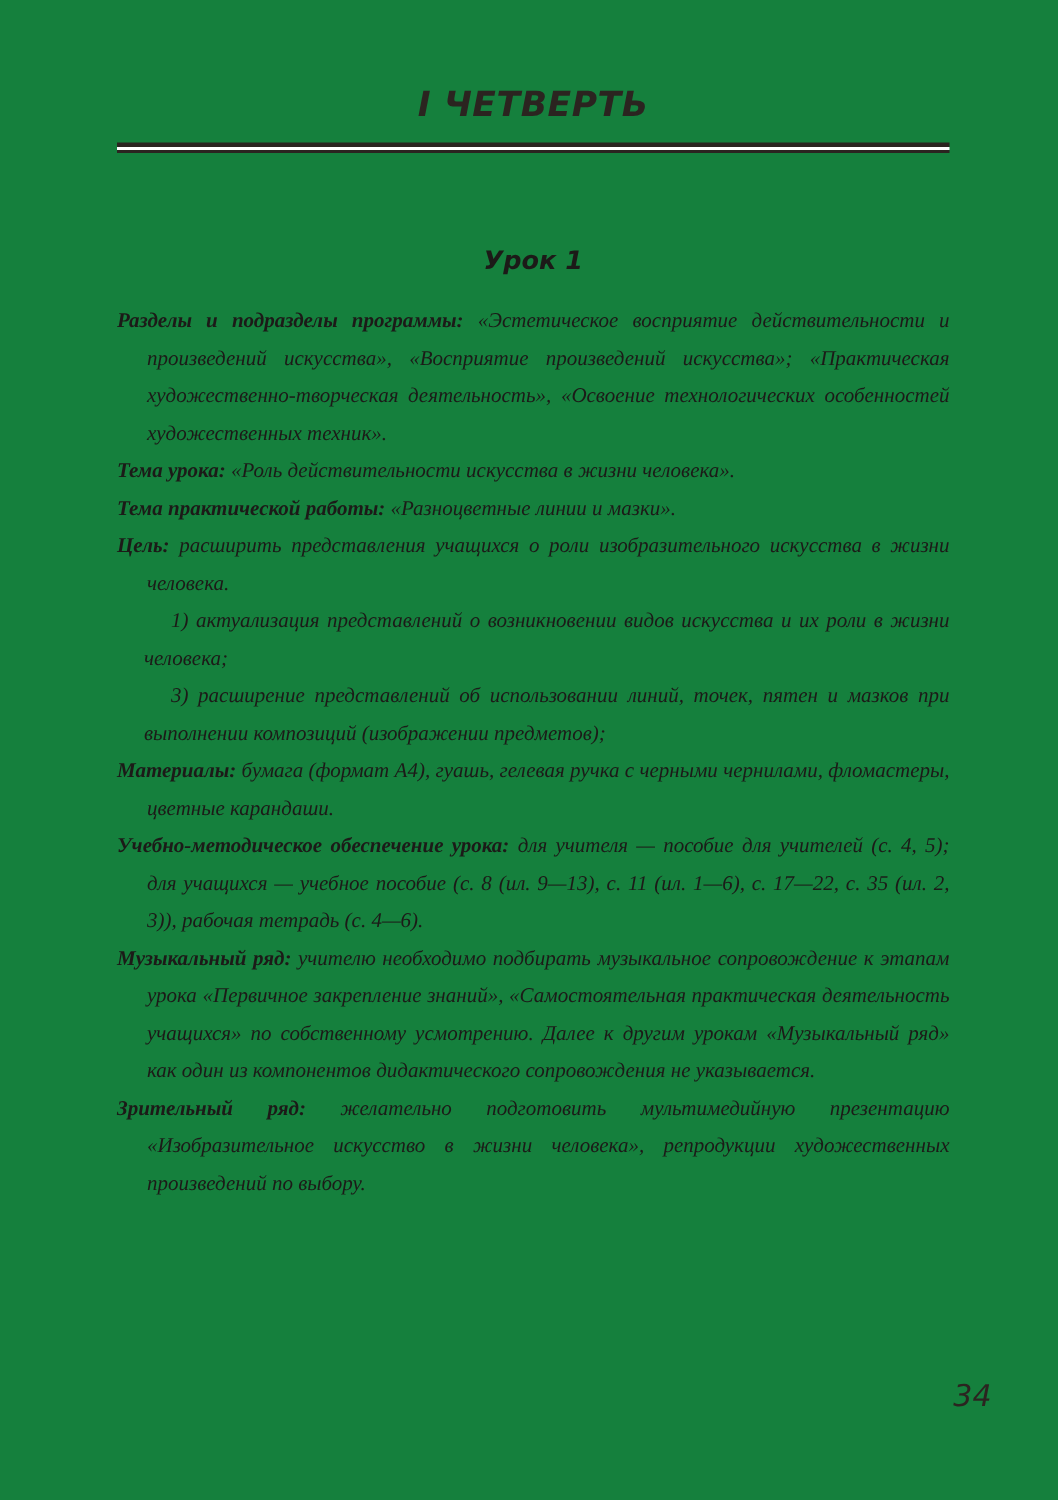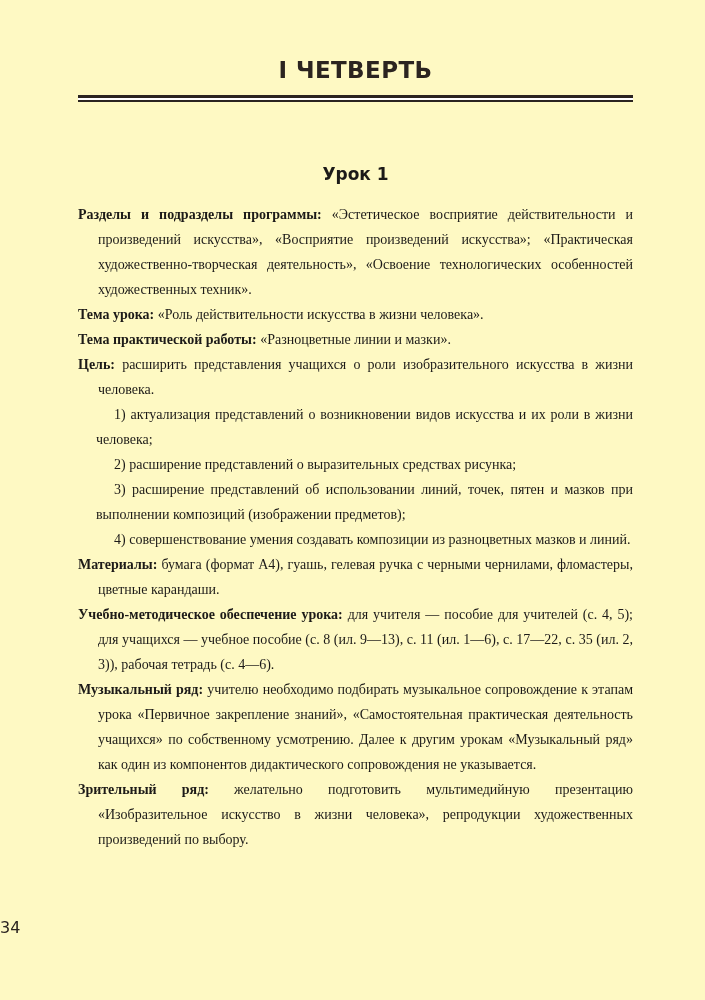--- a/index.html
+++ b/index.html
@@ -14,21 +14,22 @@
     overflow: hidden;
     font-family: "Liberation Serif", "DejaVu Serif", serif;
     color: #1c1a18;
   }
 
   .page {
     position: absolute;
     left: 0; top: 0;
     width: 705px;
     height: 1000px;
-    background: #fef9c3;
+    background: #15803d;
+    font-style: italic;
   }
 
   .content {
     position: absolute;
     left: 78px;
     top: 0;
     width: 555px;
   }
 
   
@@ -97,23 +98,23 @@
   .lead {
     font-weight: bold;
   }
 
   
   .folio {
     position: absolute;
     left: 0;
     top: 918px;
     width: 661px;
-    text-align: left;
+    text-align: right;
     font-family: "DejaVu Sans", "Liberation Sans", sans-serif;
-    font-size: 16px;
+    font-size: 20px;
     color: #2b2420;
   }
 </style>
 </head>
 <body>
 
 <div class="page">
 
   <div class="content">
 
@@ -130,23 +131,21 @@
     <p class="para"><span class="lead">Разделы и подразделы программы:</span><span> «Эстетическое восприятие действительности и произведений искусства», «Восприятие произведений искусства»; «Практическая художественно-творческая деятельность», «Освоение технологических особенностей художественных техник».</span></p>
 
     <p class="para"><span class="lead">Тема урока:</span><span> «Роль действительности искусства в жизни человека».</span></p>
 
     <p class="para"><span class="lead">Тема практической работы:</span><span> «Разноцветные линии и мазки».</span></p>
 
     <p class="para"><span class="lead">Цель:</span><span> расширить представления учащихся о роли изобразительного искусства в жизни человека.</span></p>
 
 
     <p class="para task">1) актуализация представлений о возникновении видов искусства и их роли в жизни человека;</p>
-    <p class="para task">2) расширение представлений о выразительных средствах рисунка;</p>
     <p class="para task">3) расширение представлений об использовании линий, точек, пятен и мазков при выполнении композиций (изображении предметов);</p>
-    <p class="para task">4) совершенствование умения создавать композиции из разноцветных мазков и линий.</p>
 
     <p class="para"><span class="lead">Материалы:</span><span> бумага (формат А4), гуашь, гелевая ручка с черными чернилами, фломастеры, цветные карандаши.</span></p>
 
     <p class="para"><span class="lead">Учебно-методическое обеспечение урока:</span><span> для учителя — пособие для учителей (с. 4, 5); для учащихся — учебное пособие (с. 8 (ил. 9—13), с. 11 (ил. 1—6), с. 17—22, с. 35 (ил. 2, 3)), рабочая тетрадь (с. 4—6).</span></p>
 
     <p class="para"><span class="lead">Музыкальный ряд:</span><span> учителю необходимо подбирать музыкальное сопровождение к этапам урока «Первичное закрепление знаний», «Самостоятельная практическая деятельность учащихся» по собственному усмотрению. Далее к другим урокам «Музыкальный ряд» как один из компонентов дидактического сопровождения не указывается.</span></p>
 
     <p class="para"><span class="lead">Зрительный ряд:</span><span> желательно подготовить мультимедийную презентацию «Изобразительное искусство в жизни человека», репродукции художественных произведений по выбору.</span></p>
 
   </div>

